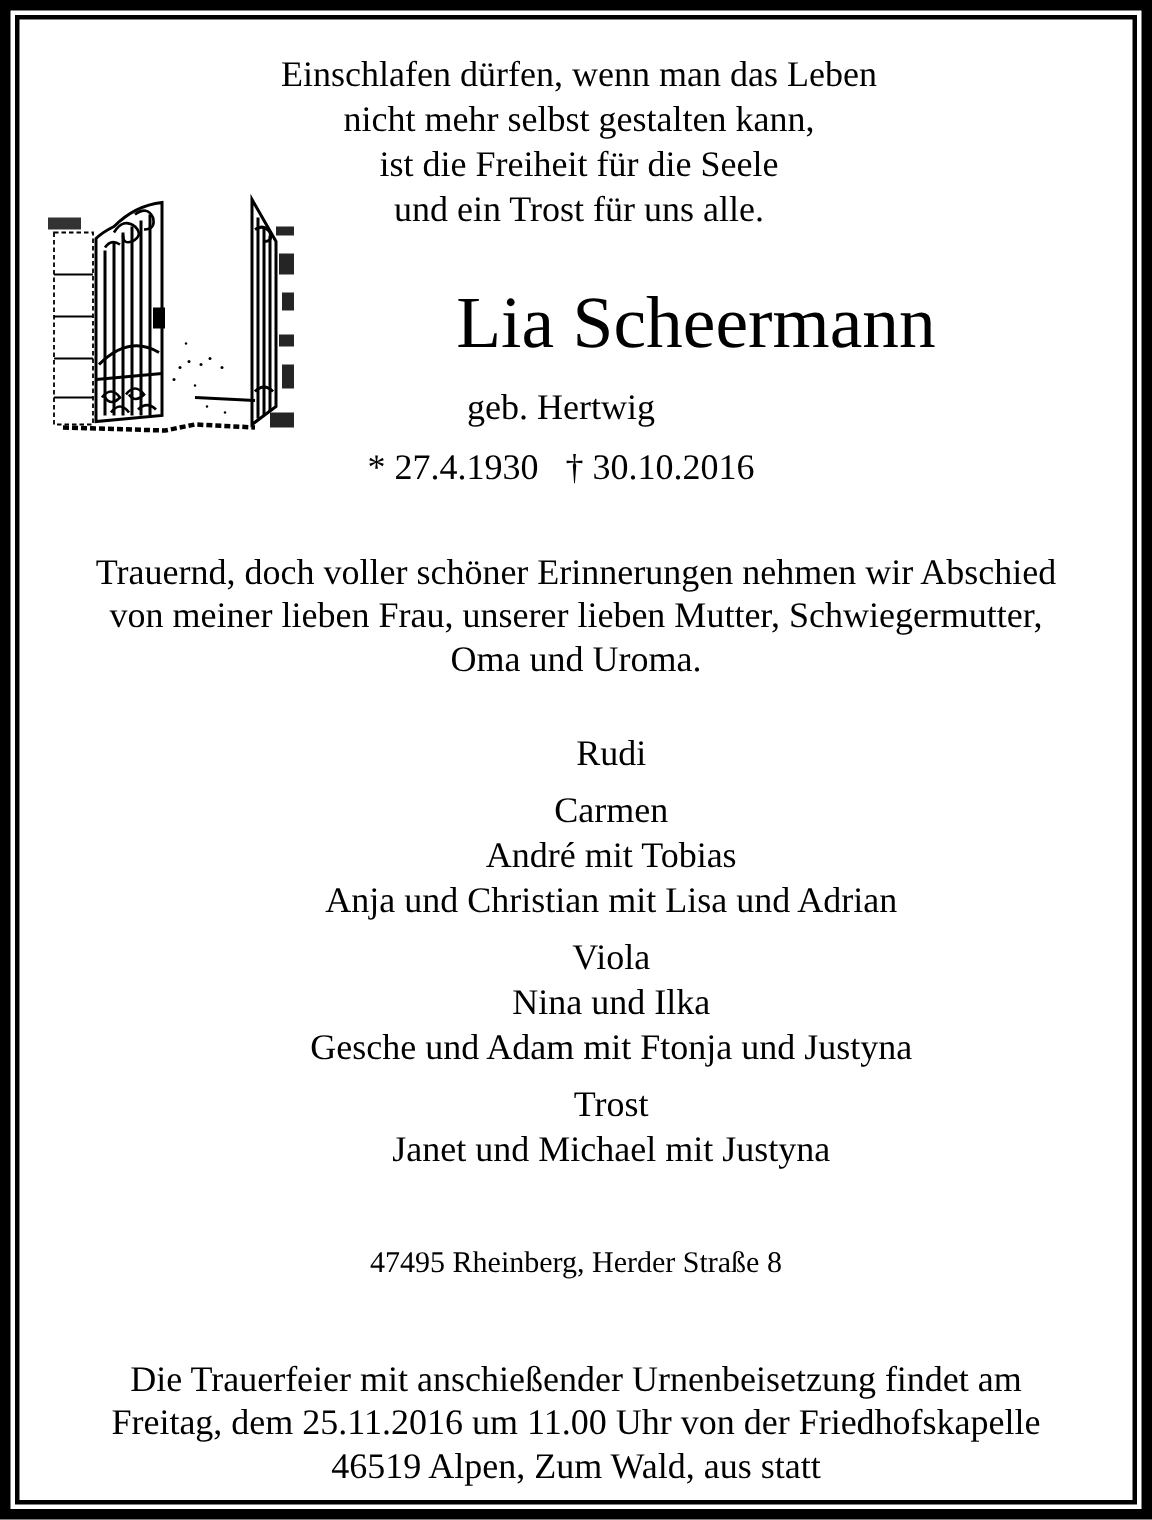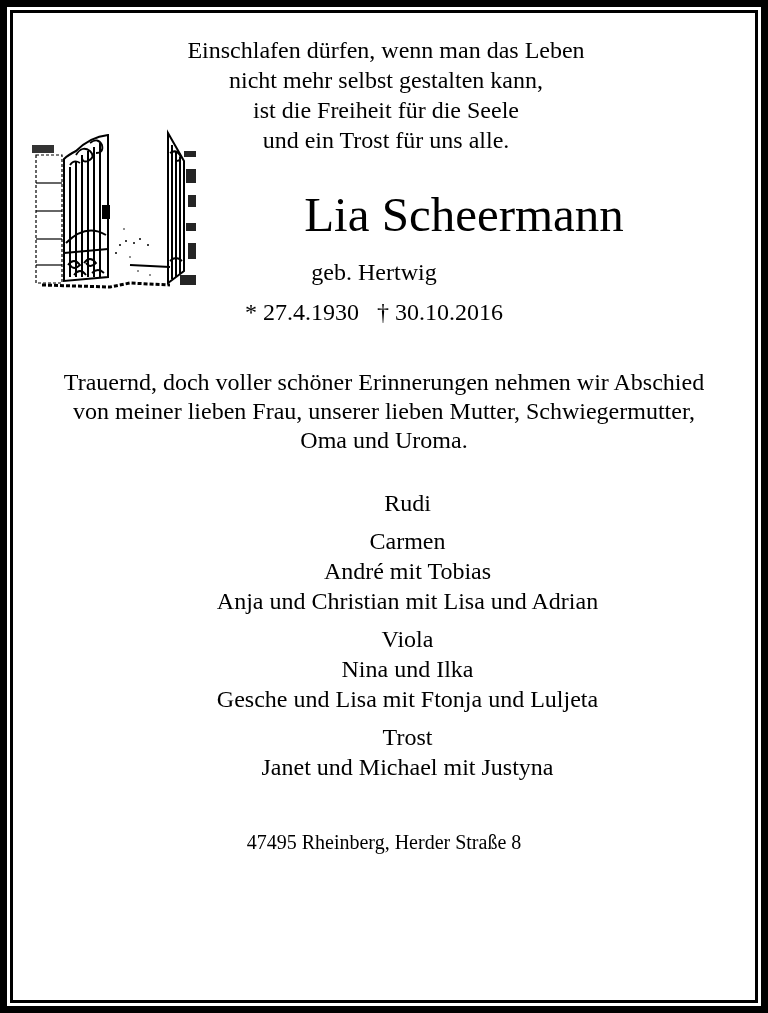--- a/index.html
+++ b/index.html
@@ -174,25 +174,30 @@
         <span class="line">Rudi</span>
       </div>
       <div class="group">
         <span class="line">Carmen</span>
         <span class="line">André mit Tobias</span>
         <span class="line">Anja und Christian mit Lisa und Adrian</span>
       </div>
       <div class="group">
         <span class="line">Viola</span>
         <span class="line">Nina und Ilka</span>
-        <span class="line">Gesche und Lisa mit Ftonja und Luljeta</span>
+        <span class="line">Gesche und Adam mit Ftonja und Justyna</span>
       </div>
       <div class="group">
         <span class="line">Trost</span>
         <span class="line">Janet und Michael mit Justyna</span>
       </div>
     </div>
 
     <div class="address">47495 Rheinberg, Herder Straße 8</div>
 
+    <div class="ceremony">
+      <span class="line">Die Trauerfeier mit anschießender Urnenbeisetzung findet am</span>
+      <span class="line">Freitag, dem 25.11.2016 um 11.00 Uhr von der Friedhofskapelle</span>
+      <span class="line">46519 Alpen, Zum Wald, aus statt</span>
+    </div>
 
   </div>
 </div>
 
 </body></html>

